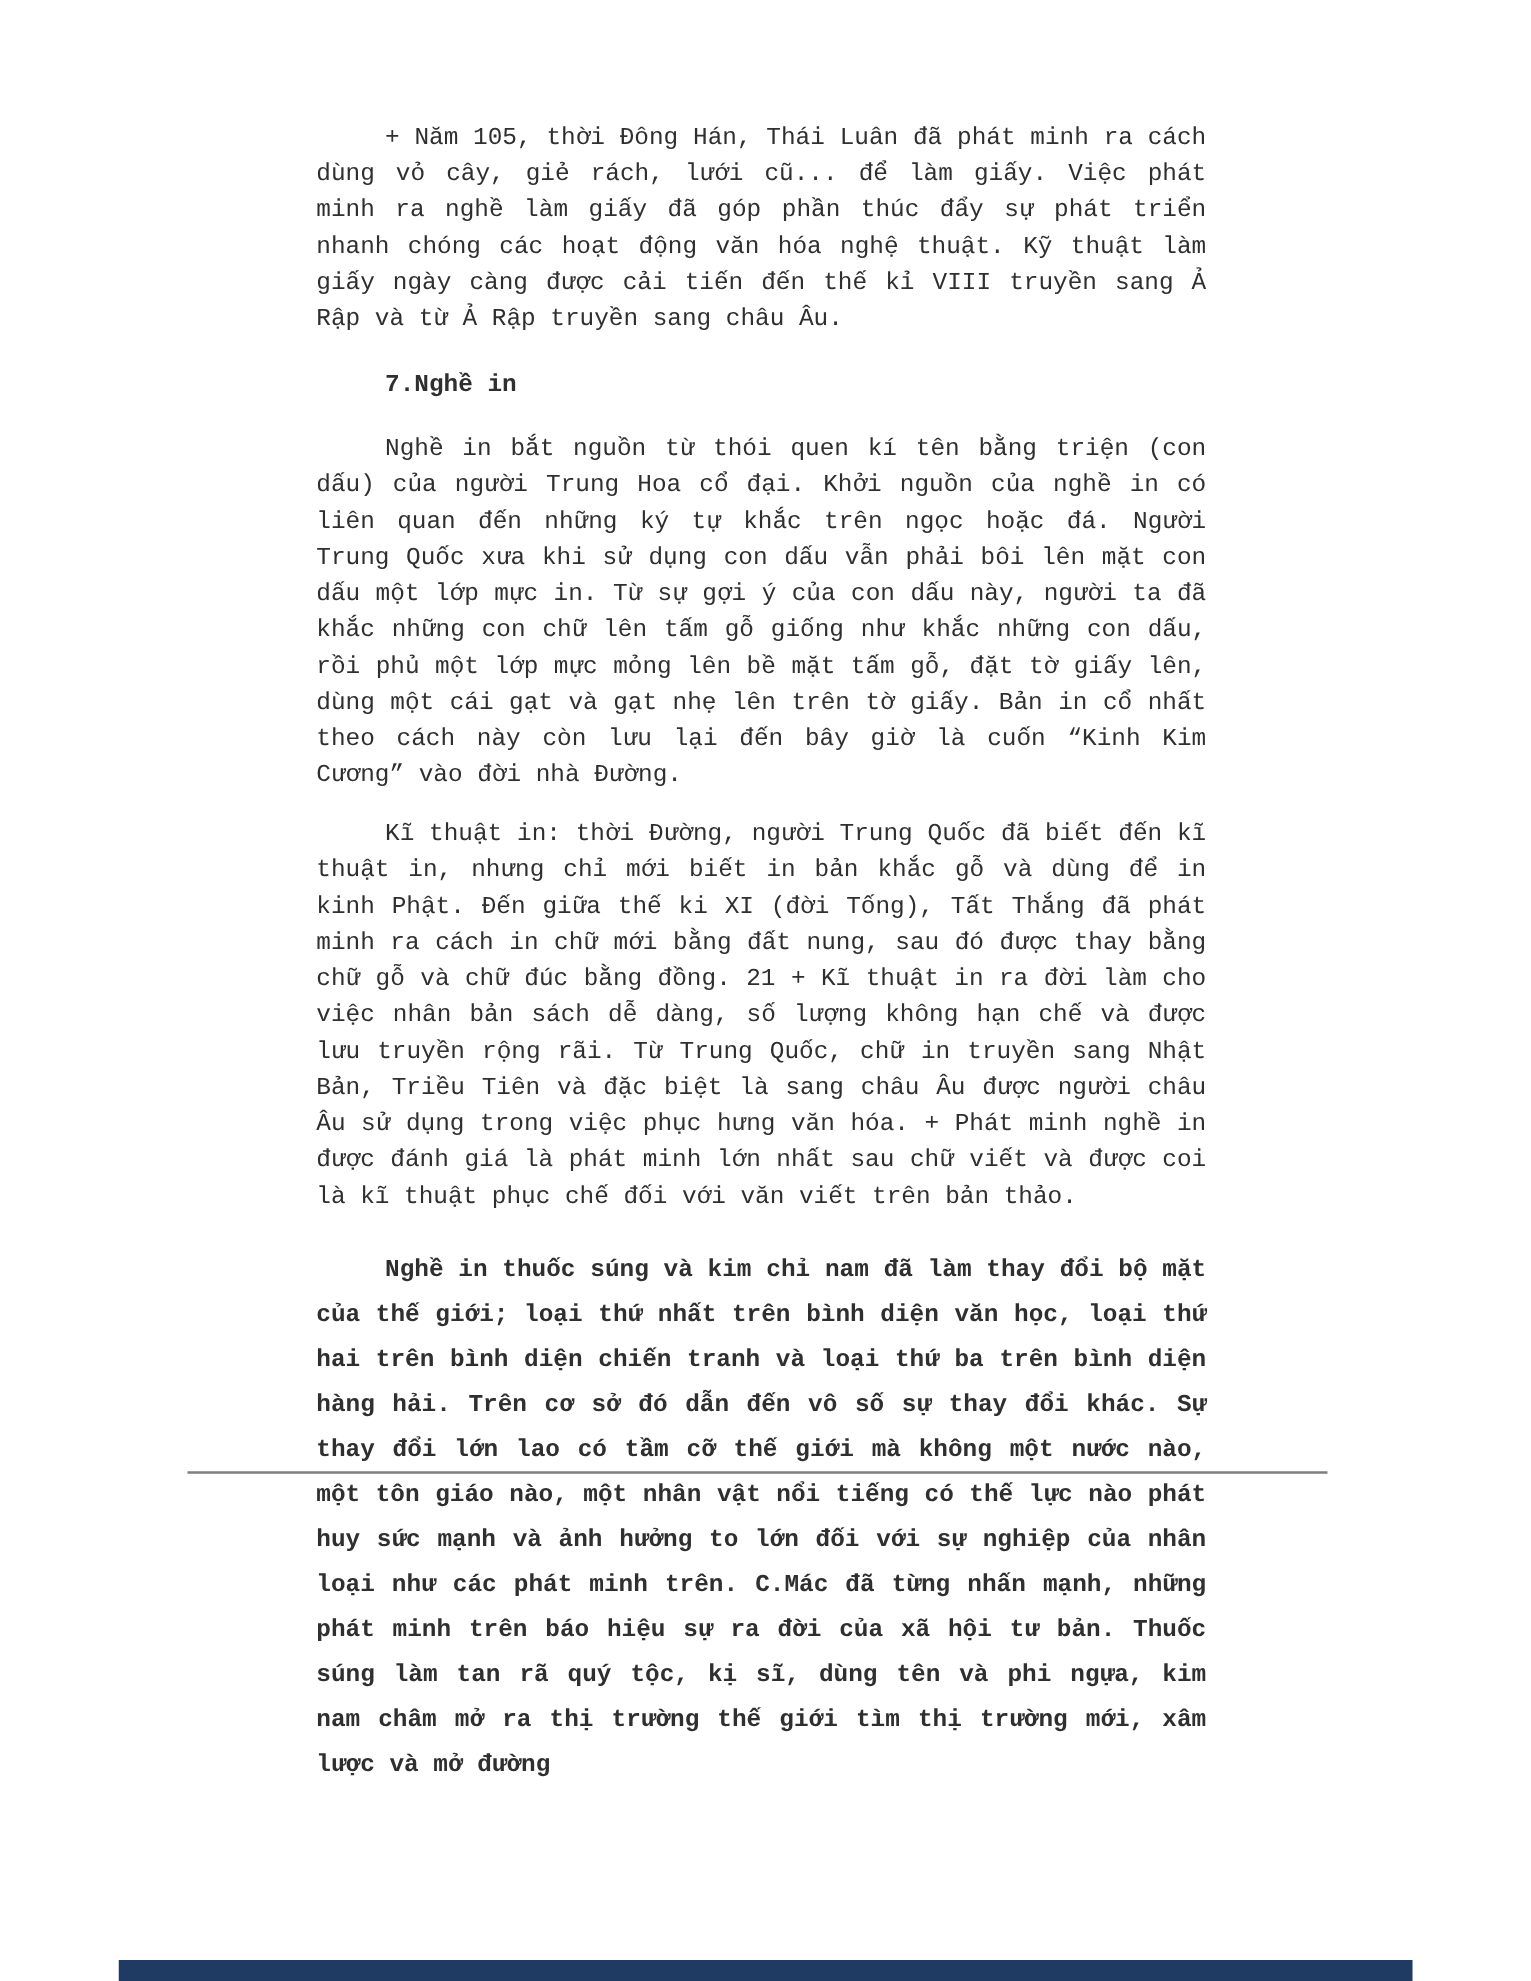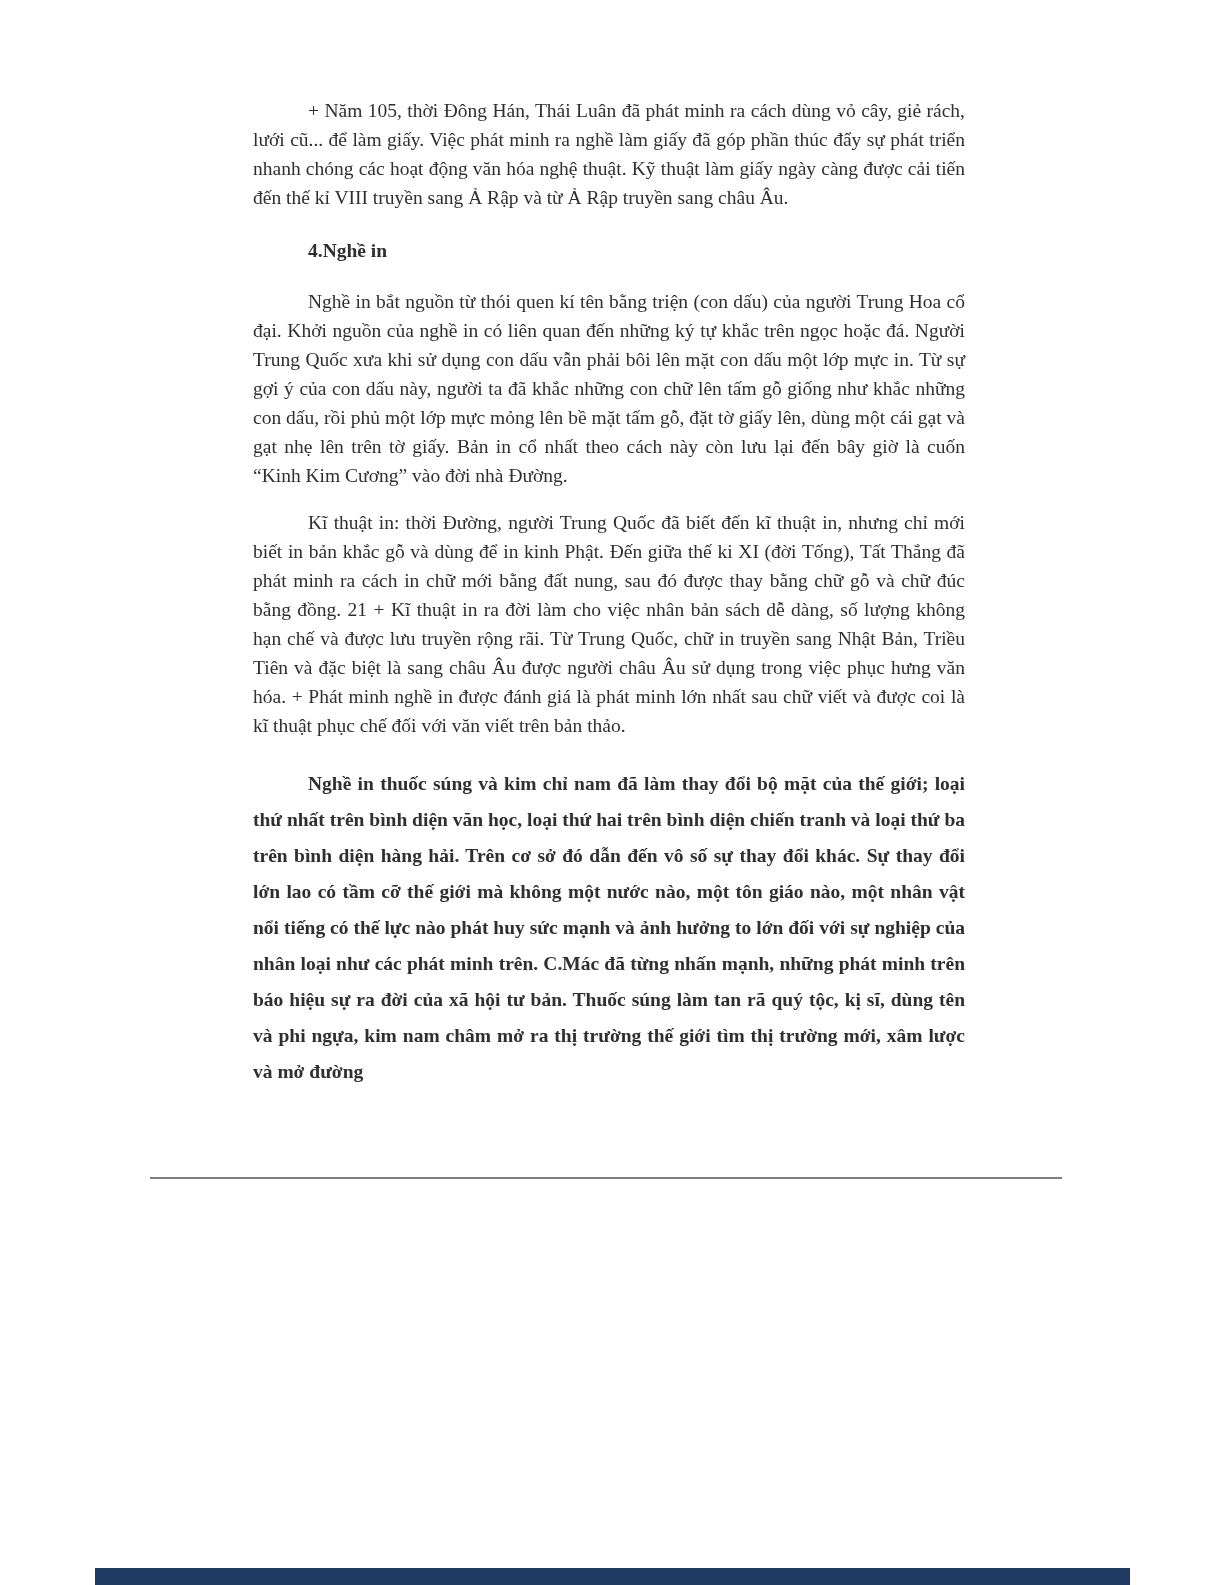--- a/index.html
+++ b/index.html
@@ -6,21 +6,21 @@
     margin: 0;
     padding: 0;
     background: #ffffff;
   }
   .page {
     position: relative;
     width: 1225px;
     height: 1585px;
     background: #ffffff;
     overflow: hidden;
-    font-family: Liberation Serif, serif;
+    font-family: Liberation Mono, monospace;
   }
   .content {
     position: absolute;
     left: 253px;
     top: 96px;
     width: 712px;
     color: #2f2f2f;
     font-size: 19.5px;
     line-height: 29px;
     text-align: justify;
@@ -59,21 +59,21 @@
 </style>
 </head>
 <body>
 
 <div class="page">
 
   <div class="content">
 
     <p class="para">+ Năm 105, thời Đông Hán, Thái Luân đã phát minh ra cách dùng vỏ cây, giẻ rách, lưới cũ... để làm giấy. Việc phát minh ra nghề làm giấy đã góp phần thúc đẩy sự phát triển nhanh chóng các hoạt động văn hóa nghệ thuật. Kỹ thuật làm giấy ngày càng được cải tiến đến thế kỉ VIII truyền sang Ả Rập và từ Ả Rập truyền sang châu Âu.</p>
 
-    <p class="heading">4.Nghề in</p>
+    <p class="heading">7.Nghề in</p>
 
     <p class="para">Nghề in bắt nguồn từ thói quen kí tên bằng triện (con dấu) của người Trung Hoa cổ đại. Khởi nguồn của nghề in có liên quan đến những ký tự khắc trên ngọc hoặc đá. Người Trung Quốc xưa khi sử dụng con dấu vẫn phải bôi lên mặt con dấu một lớp mực in. Từ sự gợi ý của con dấu này, người ta đã khắc những con chữ lên tấm gỗ giống như khắc những con dấu, rồi phủ một lớp mực mỏng lên bề mặt tấm gỗ, đặt tờ giấy lên, dùng một cái gạt và gạt nhẹ lên trên tờ giấy. Bản in cổ nhất theo cách này còn lưu lại đến bây giờ là cuốn “Kinh Kim Cương” vào đời nhà Đường.</p>
 
     <p class="para">Kĩ thuật in: thời Đường, người Trung Quốc đã biết đến kĩ thuật in, nhưng chỉ mới biết in bản khắc gỗ và dùng để in kinh Phật. Đến giữa thế ki XI (đời Tống), Tất Thắng đã phát minh ra cách in chữ mới bằng đất nung, sau đó được thay bằng chữ gỗ và chữ đúc bằng đồng. 21 + Kĩ thuật in ra đời làm cho việc nhân bản sách dễ dàng, số lượng không hạn chế và được lưu truyền rộng rãi. Từ Trung Quốc, chữ in truyền sang Nhật Bản, Triều Tiên và đặc biệt là sang châu Âu được người châu Âu sử dụng trong việc phục hưng văn hóa. + Phát minh nghề in được đánh giá là phát minh lớn nhất sau chữ viết và được coi là kĩ thuật phục chế đối với văn viết trên bản thảo.</p>
 
     <p class="para-bold">Nghề in thuốc súng và kim chỉ nam đã làm thay đổi bộ mặt của thế giới; loại thứ nhất trên bình diện văn học, loại thứ hai trên bình diện chiến tranh và loại thứ ba trên bình diện hàng hải. Trên cơ sở đó dẫn đến vô số sự thay đổi khác. Sự thay đổi lớn lao có tầm cỡ thế giới mà không một nước nào, một tôn giáo nào, một nhân vật nổi tiếng có thế lực nào phát huy sức mạnh và ảnh hưởng to lớn đối với sự nghiệp của nhân loại như các phát minh trên. C.Mác đã từng nhấn mạnh, những phát minh trên báo hiệu sự ra đời của xã hội tư bản. Thuốc súng làm tan rã quý tộc, kị sĩ, dùng tên và phi ngựa, kim nam châm mở ra thị trường thế giới tìm thị trường mới, xâm lược và mở đường</p>
 
   </div>
 
   <div class="divider"></div>

